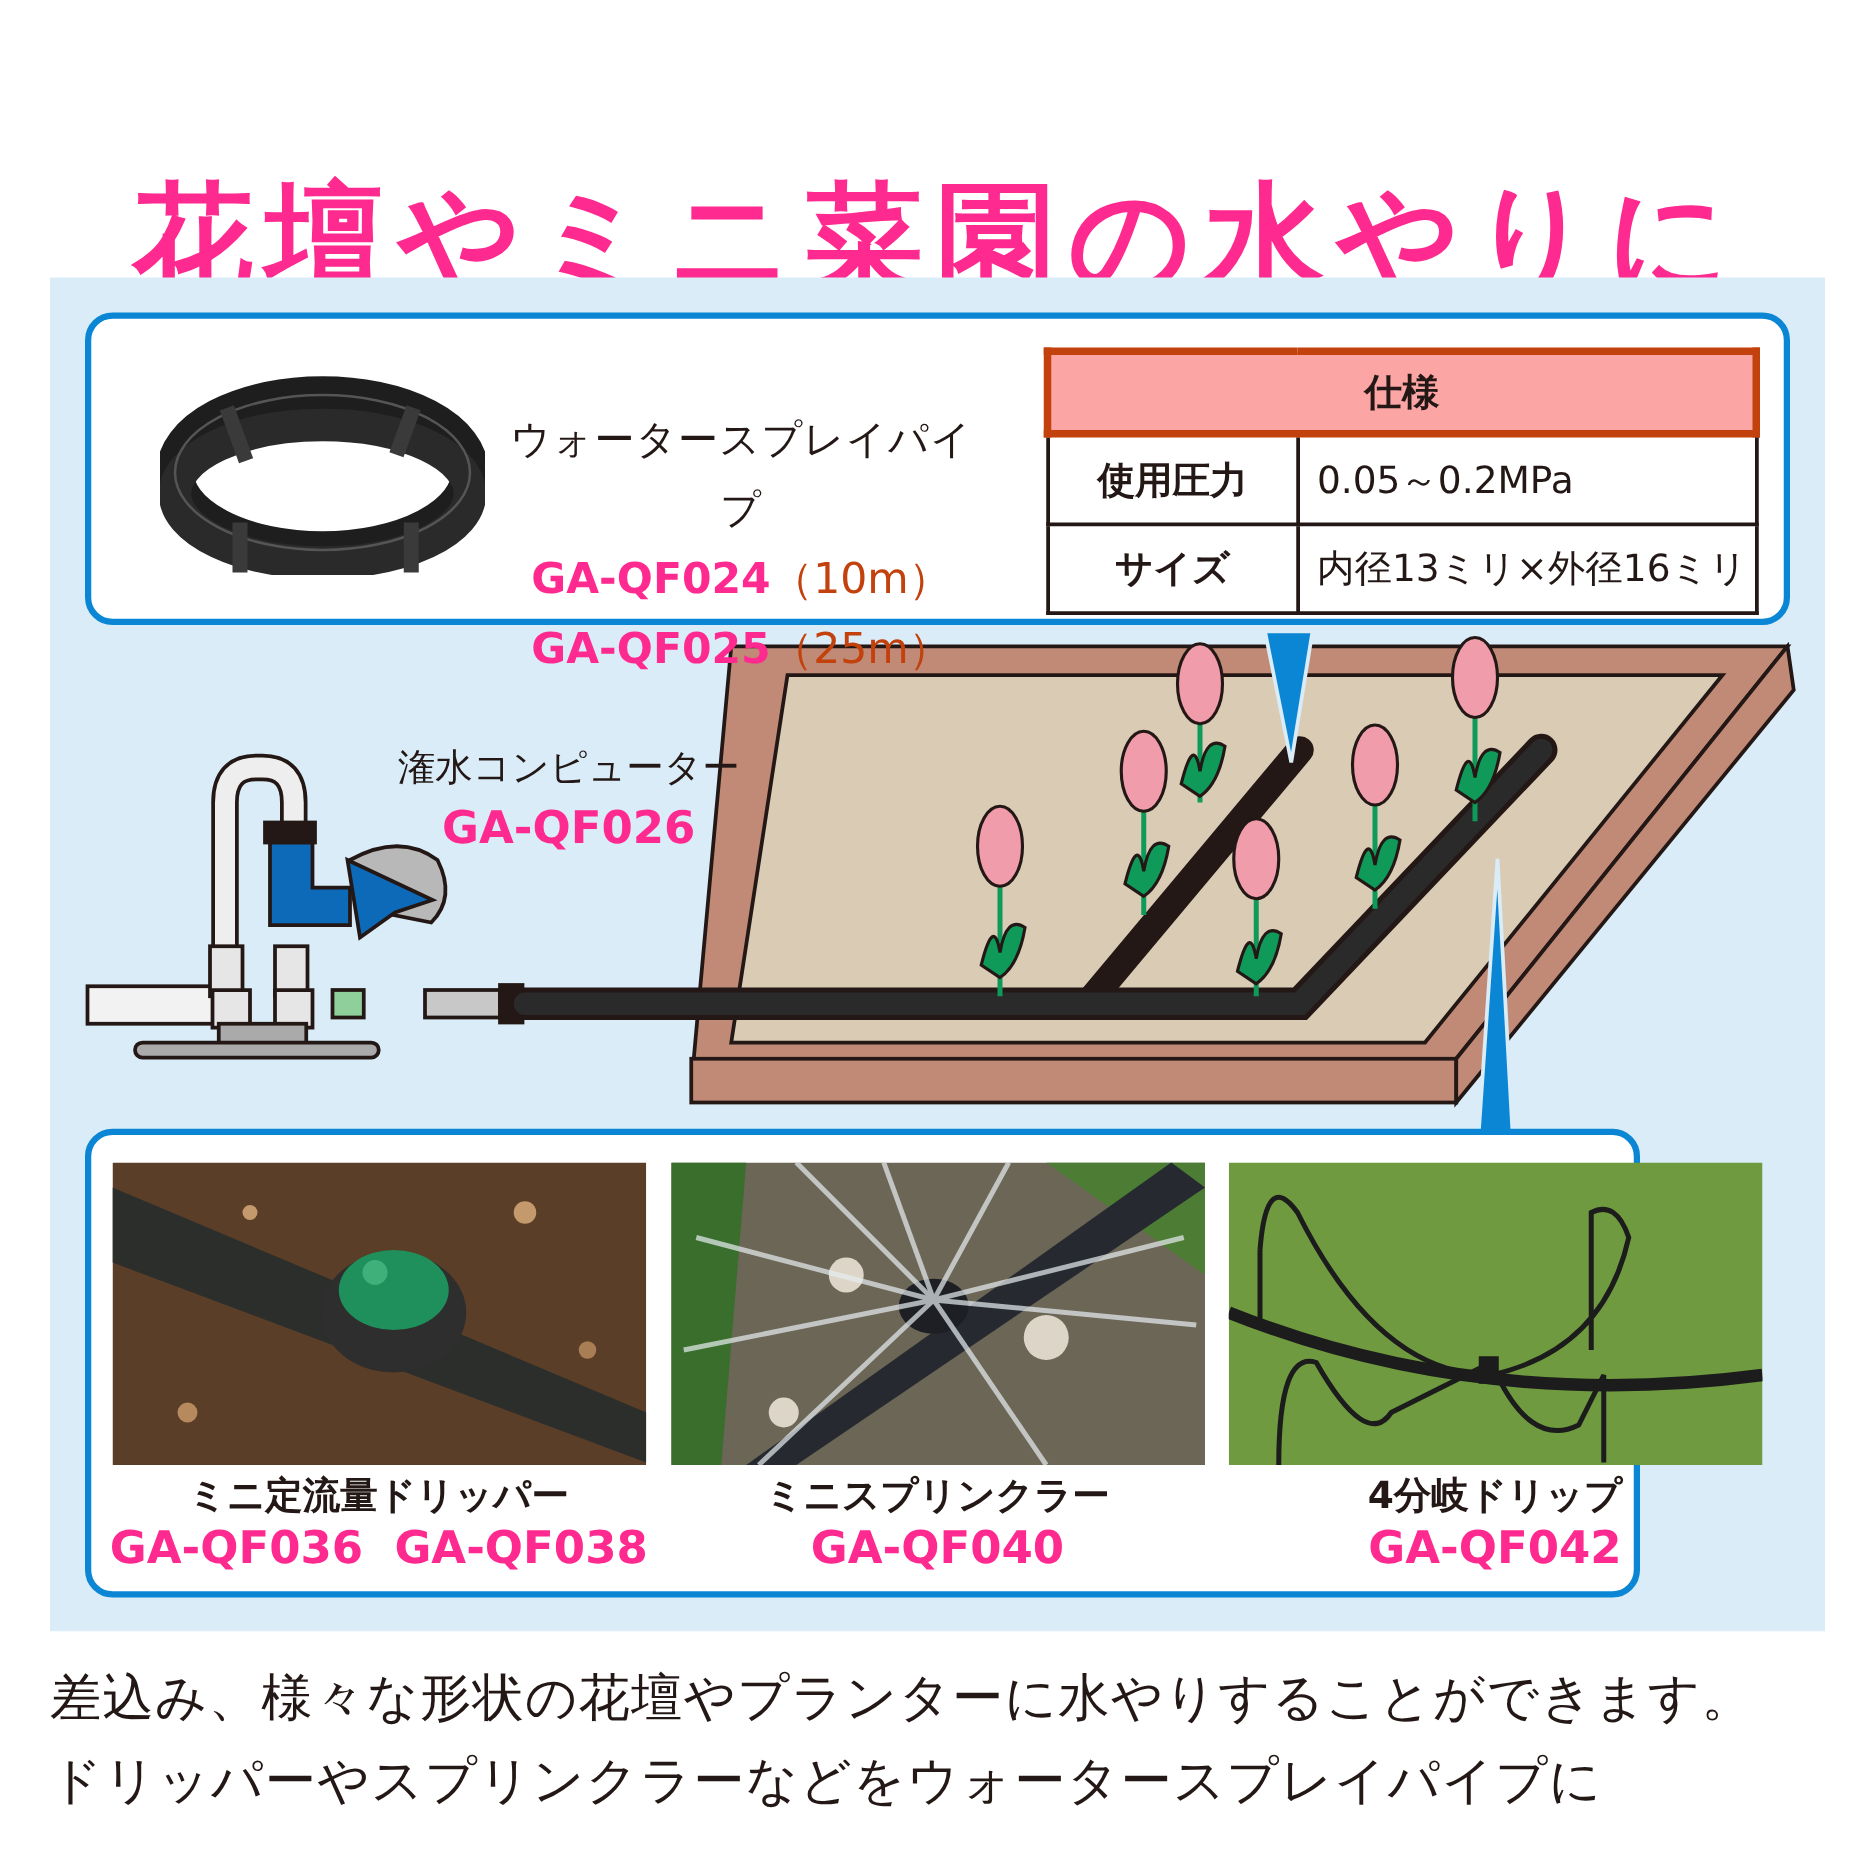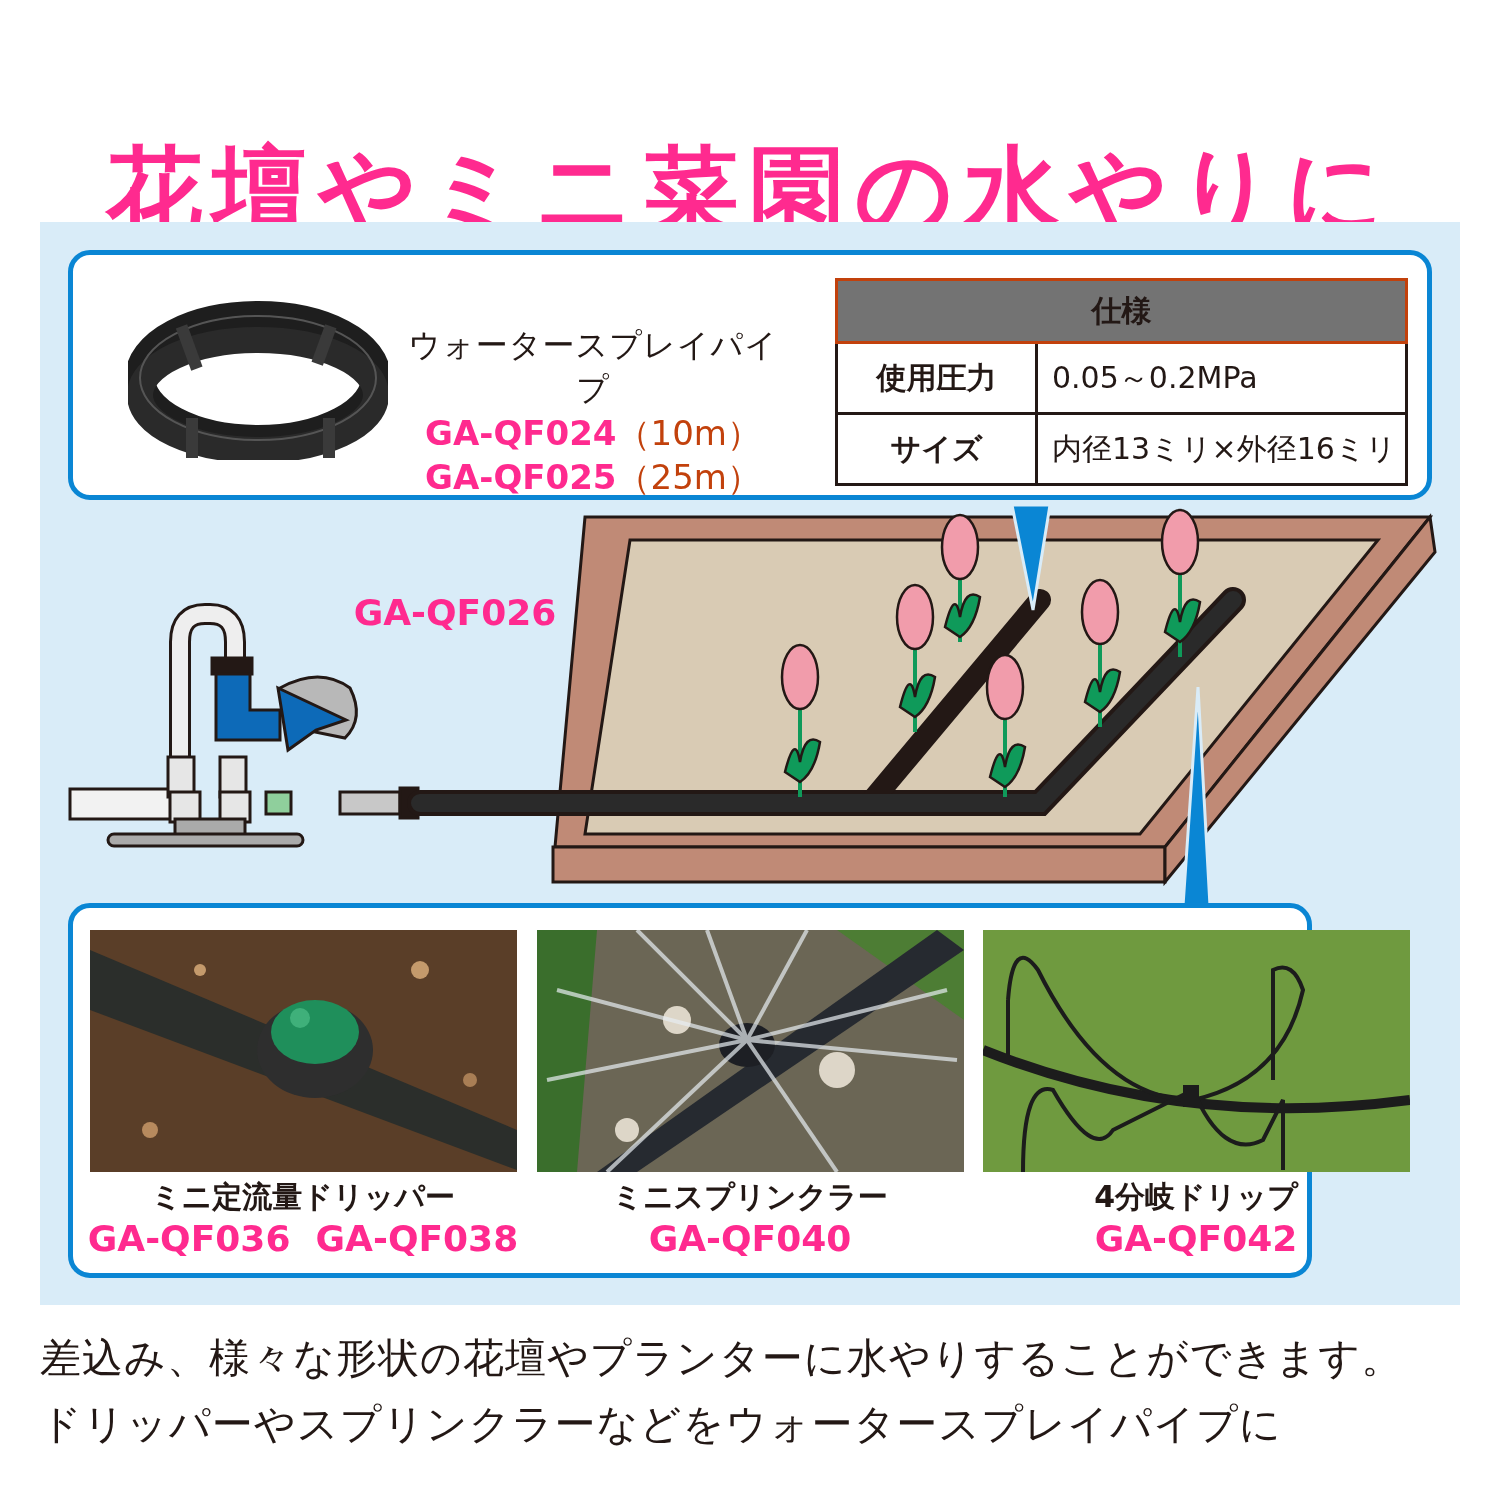--- a/index.html
+++ b/index.html
@@ -5,28 +5,28 @@
   html, body { margin: 0; padding: 0; background: #ffffff; }
   body { width: 1500px; height: 1500px; position: relative; overflow: hidden;
          font-family: "DejaVu Sans", "Liberation Sans", sans-serif; color: #231815; }
   .title { position: absolute; left: 0; top: 72px; width: 1500px; text-align: center;
            font-size: 96px; font-weight: bold; color: #ff2a8f; letter-spacing: 10px; line-height: 110px; }
   .panel { position: absolute; left: 40px; top: 222px; width: 1420px; height: 1083px; background: #d9ecf8; }
   .box { position: absolute; background: #fff; border: 5px solid #0a86d4; border-radius: 22px; box-sizing: border-box; }
   .box-top { left: 28px; top: 28px; width: 1364px; height: 250px; }
   .box-bottom { left: 28px; top: 681px; width: 1244px; height: 375px; }
   .coil { position: absolute; left: 55px; top: 45px; width: 260px; height: 160px; }
-  .pipe-label { position: absolute; left: 330px; top: 68px; width: 380px; text-align: center; line-height: 44px; }
+  .pipe-label { position: absolute; left: 330px; top: 68px; width: 380px; text-align: center; line-height: 56px; }
   .pipe-name { font-size: 32px; display: block; letter-spacing: 1px; }
   .code-line { display: block; font-size: 34px; }
   .code { color: #ff2a8f; font-weight: bold; }
   .len { color: #c2410c; font-weight: normal; }
   table.spec { position: absolute; left: 762px; top: 23px; width: 573px; height: 198px;
                border-collapse: collapse; font-size: 30px; }
-  table.spec th { background: #737373; height: 58px; border: 3px solid #c2410c; font-weight: bold; }
+  table.spec th { background: #fca5a5; height: 58px; border: 6px solid #c2410c; font-weight: bold; }
   table.spec td { border: 3px solid #231815; height: 66px; }
   table.spec td.lab { width: 195px; text-align: center; font-weight: bold; }
   table.spec td.val { padding-left: 14px; }
   .controller-label { position: absolute; left: 255px; top: 368px; width: 320px; text-align: center; }
   .controller-label .name { font-size: 30px; display: block; line-height: 50px; }
   .controller-label .code { display: block; font-size: 36px; line-height: 46px; }
   .illus { position: absolute; left: 0; top: 0; }
   .photo { position: absolute; top: 22px; width: 427px; height: 242px; overflow: hidden; }
   .ph1 { left: 17px; } .ph2 { left: 464px; } .ph3 { left: 910px; }
   .cap { position: absolute; top: 268px; width: 440px; text-align: center; line-height: 42px; }
@@ -144,20 +144,21 @@
       </tr>
       <tr>
         <td class="lab">サイズ</td>
         <td class="val">内径13ミリ×外径16ミリ</td>
       </tr>
     </tbody>
       </table>
   </div>
 
   <div class="controller-label">
+    <span class="name">潅水コンピューター</span>
     <span class="code">GA-QF026</span>
   </div>
 
   <div class="box box-bottom">
     <svg class="photo ph1" viewBox="0 0 427 242">
       <rect width="427" height="242" fill="#5a3e28"></rect>
       <circle cx="60" cy="200" r="8" fill="#b78a5e"></circle>
         <circle cx="330" cy="40" r="9" fill="#c49a6c"></circle>
         <circle cx="380" cy="150" r="7" fill="#a97e55"></circle>
         <circle cx="110" cy="40" r="6" fill="#c49a6c"></circle>

